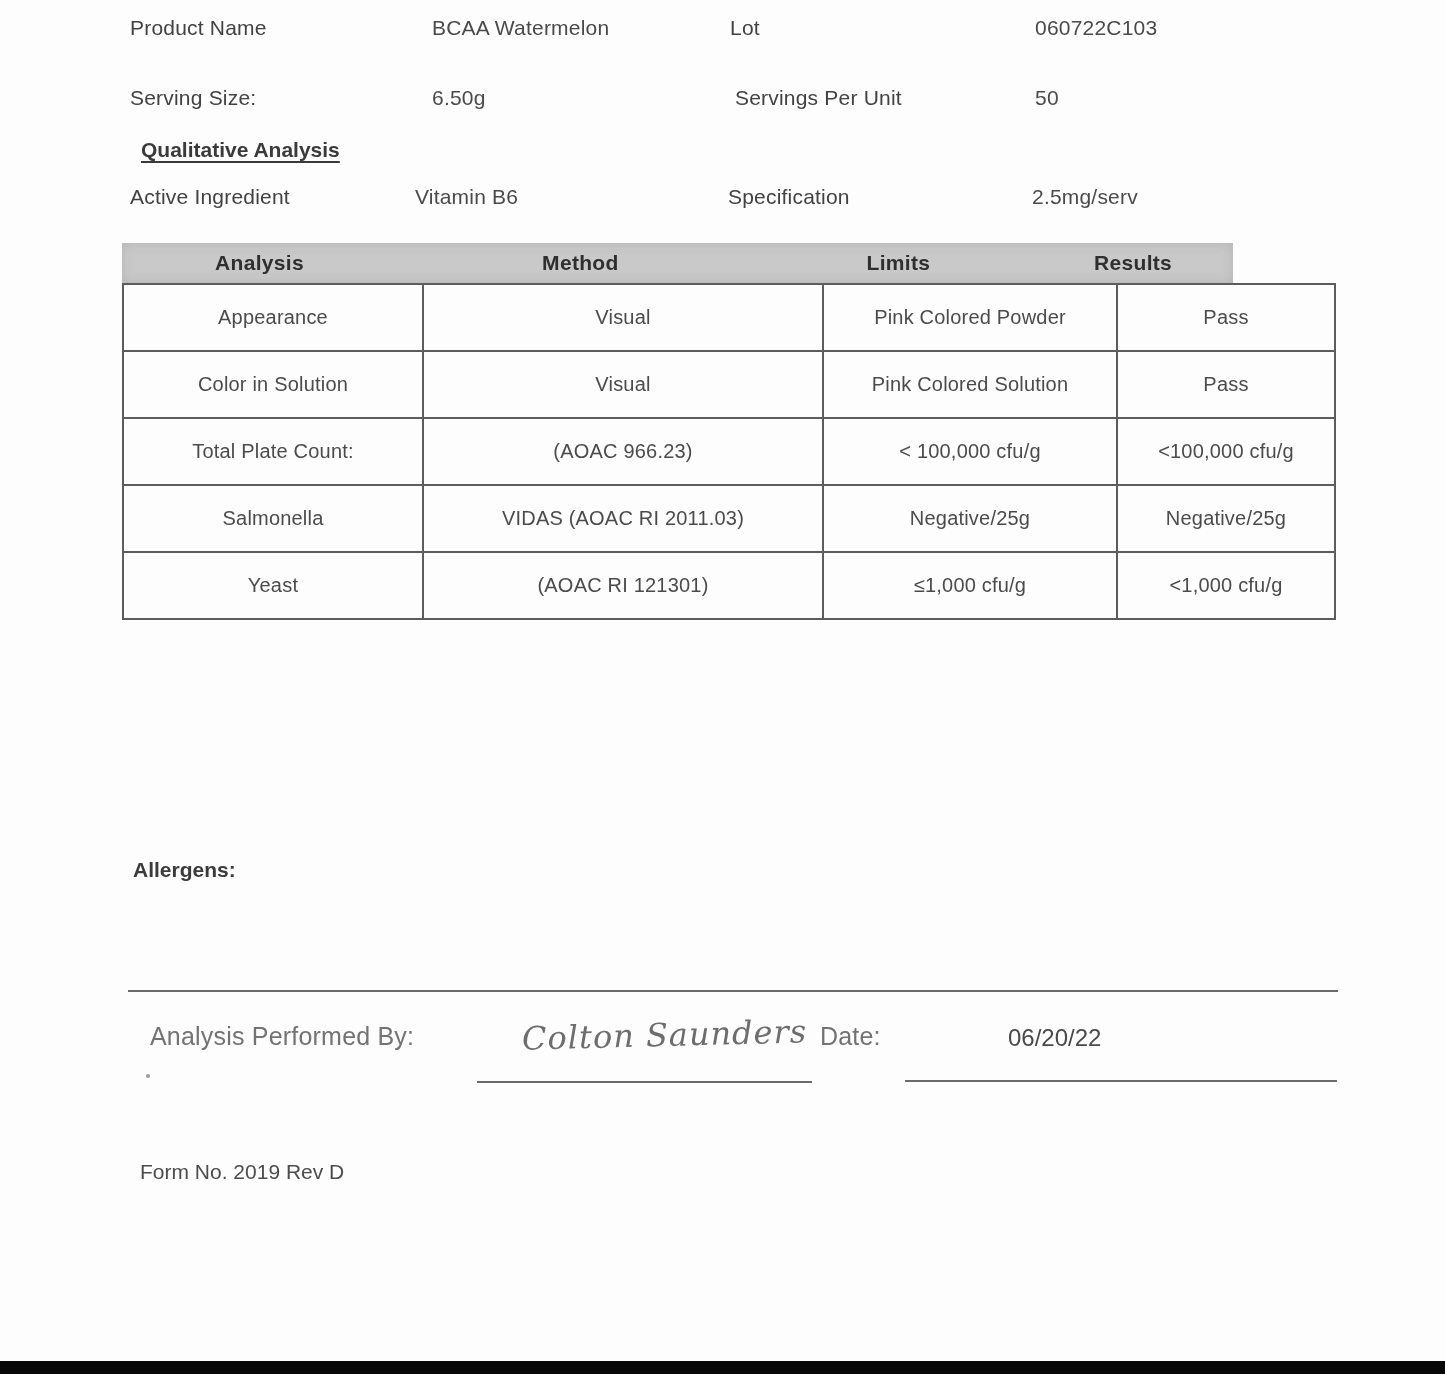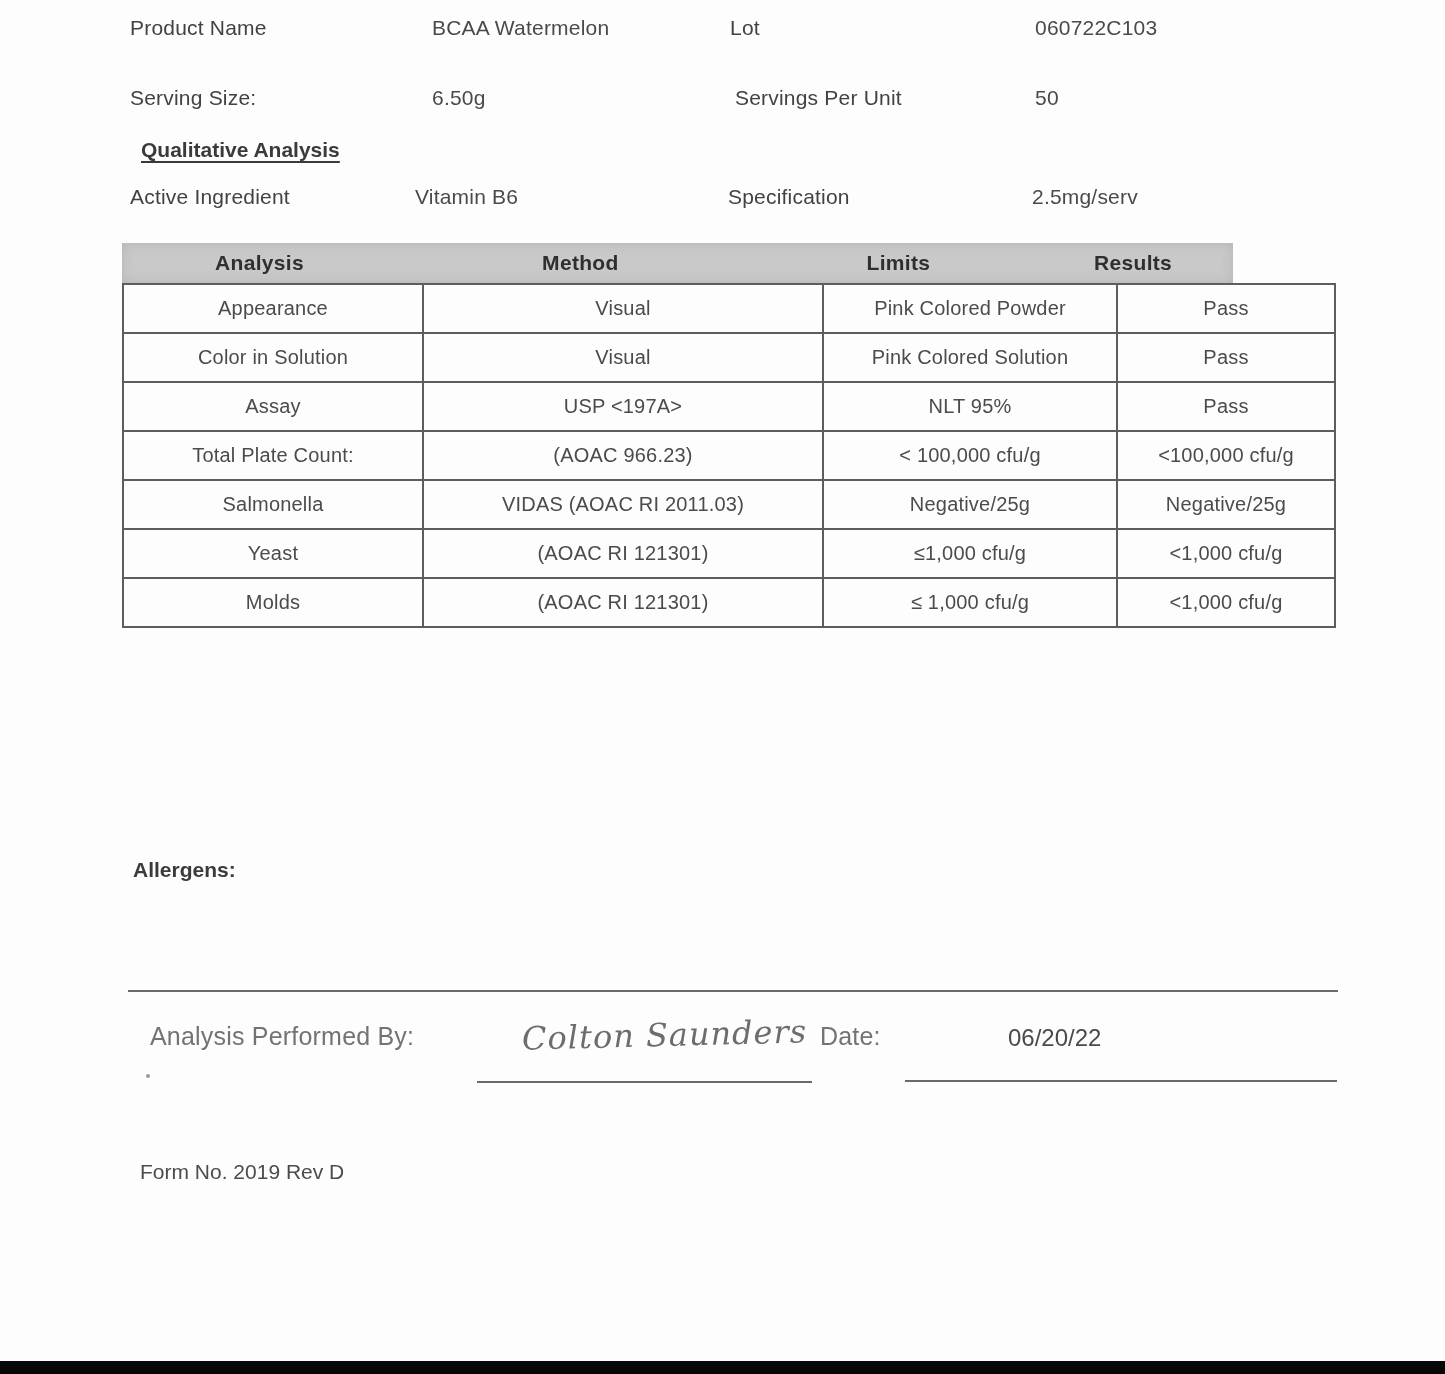--- a/index.html
+++ b/index.html
@@ -41,21 +41,21 @@
   .thc-2 { width: 294px; }
   .thc-3 { width: 218px; }
 
   
   table.coa {
     position: absolute; left: 122px; top: 283px; width: 1212px;
     border-collapse: collapse; table-layout: fixed;
   }
   table.coa td {
     border: 2px solid #5d5d5d;
-    height: 49px;
+    height: 67px;
     text-align: center; vertical-align: middle;
     font-size: 20px; color: #4b4b4b;
     letter-spacing: 0.2px;
     overflow: hidden;
   }
   table.coa { border: 2px solid #4c4c4c; }
 
   .allergens-title { font-size: 21px; font-weight: bold; color: #3b3b3b; }
   .warning {
     position: absolute; left: 133px; top: 911px; width: 1212px;
@@ -124,48 +124,36 @@
         <td>Pink Colored Powder</td>
         <td>Pass</td>
       </tr>
       <tr>
         <td>Color in Solution</td>
         <td>Visual</td>
         <td>Pink Colored Solution</td>
         <td>Pass</td>
       </tr>
       <tr>
-        <td>Assay</td>
-        <td>USP &lt;197A&gt;</td>
-        <td>NLT 95%</td>
-        <td>Pass</td>
-      </tr>
-      <tr>
         <td>Total Plate Count:</td>
         <td>(AOAC 966.23)</td>
         <td>&lt; 100,000 cfu/g</td>
         <td>&lt;100,000 cfu/g</td>
       </tr>
       <tr>
         <td>Salmonella</td>
         <td>VIDAS (AOAC RI 2011.03)</td>
         <td>Negative/25g</td>
         <td>Negative/25g</td>
       </tr>
       <tr>
         <td>Yeast</td>
         <td>(AOAC RI 121301)</td>
         <td>≤1,000 cfu/g</td>
         <td>&lt;1,000 cfu/g</td>
-      </tr>
-      <tr>
-        <td>Molds</td>
-        <td>(AOAC RI 121301)</td>
-        <td>≤ 1,000 cfu/g</td>
-        <td>&lt;1,000  cfu/g</td>
       </tr>
     </tbody>
   </table>
 
   <span class="abs allergens-title" style="left:133px; top:858px;">Allergens:</span>
 
   <div class="hline" style="left:128px; top:990px; width:1210px;"></div>
 
   <span class="abs sig-label" style="left:150px; top:1022px;">Analysis Performed By:</span>
   <span class="abs sig-name" style="left:522px; top:1016px;">Colton Saunders</span>

